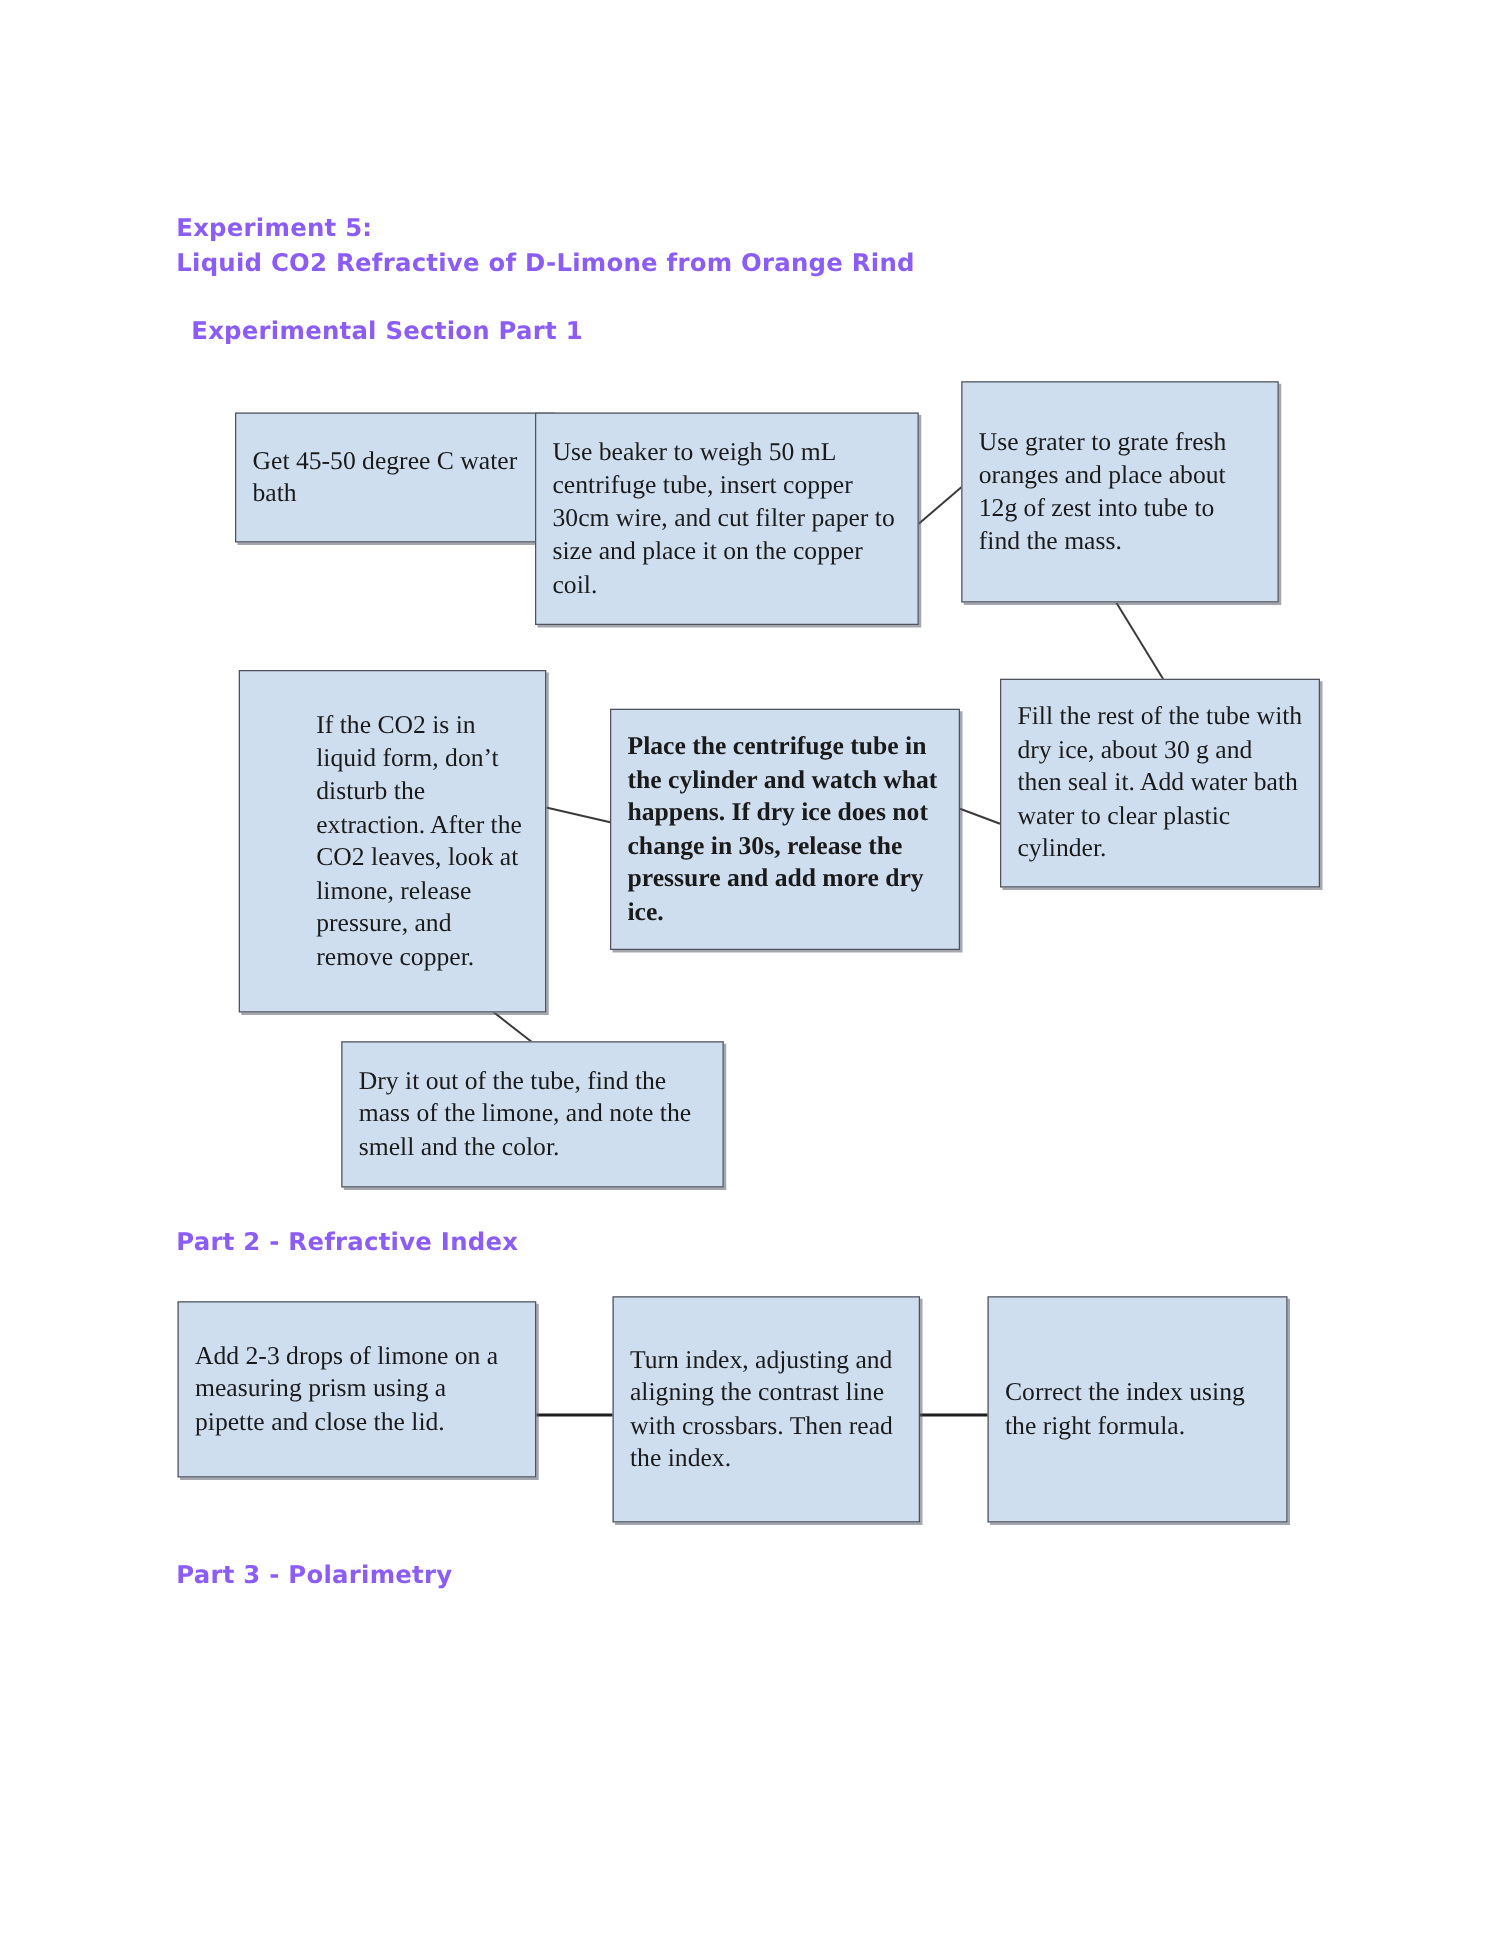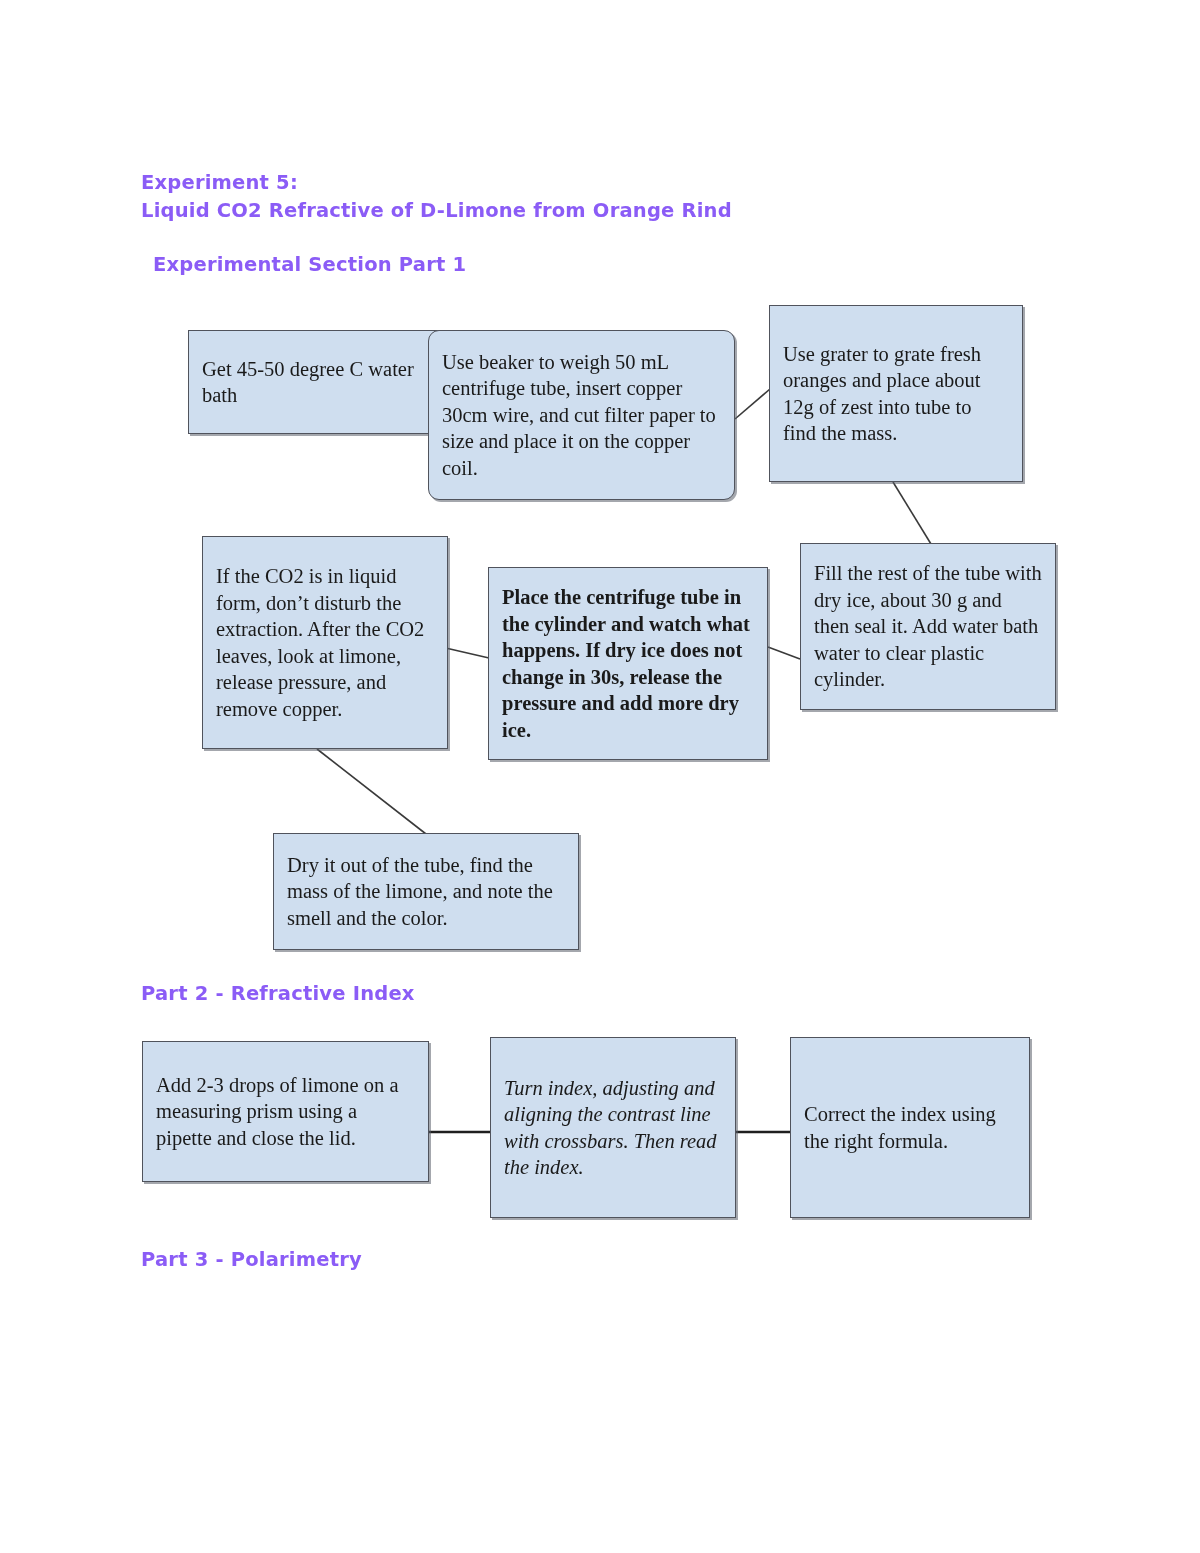--- a/index.html
+++ b/index.html
@@ -78,29 +78,29 @@
 
     <line x1="489" y1="658" x2="437" y2="646" stroke="#3a3a3a" stroke-width="1.6"></line>
 
     <line x1="317" y1="749" x2="426" y2="834" stroke="#3a3a3a" stroke-width="1.6"></line>
   </svg>
 
   <div class="flow-box" style="left:142px; top:330px; width:256px; height:104px;margin-left:46px;">
     <div class="txt">Get 45-50 degree C water bath</div>
   </div>
 
-  <div class="flow-box" style="left:428px; top:330px; width:307px; height:170px;border-radius:11px;">
+  <div class="flow-box" style="left:428px; top:330px; width:307px; height:170px;">
     <div class="txt">Use beaker to weigh 50 mL centrifuge tube, insert copper 30cm wire, and cut filter paper to size and place it on the copper coil.</div>
   </div>
 
   <div class="flow-box" style="left:769px; top:305px; width:254px; height:177px;justify-content:flex-end;">
     <div class="txt">Use grater to grate fresh oranges and place about 12g of zest into tube to find the mass.</div>
   </div>
 
-  <div class="flow-box" style="left:202px; top:536px; width:246px; height:213px;">
+  <div class="flow-box" style="left:191px; top:536px; width:246px; height:274px;padding-left:48px;">
     <div class="txt">If the CO2 is in liquid form, don’t disturb the extraction. After the CO2 leaves, look at limone, release pressure, and remove copper.</div>
   </div>
 
   <div class="flow-box" style="left:488px; top:567px; width:280px; height:193px;font-weight:bold;">
     <div class="txt">Place the centrifuge tube in the cylinder and watch what happens. If dry ice does not change in 30s, release the pressure and add more dry ice.</div>
   </div>
 
   <div class="flow-box" style="left:800px; top:543px; width:256px; height:167px;">
     <div class="txt">Fill the rest of the tube with dry ice, about 30 g and then seal it. Add water bath water to clear plastic cylinder.</div>
   </div>
@@ -113,21 +113,21 @@
 
   <svg class="connectors" viewBox="0 0 1200 1553" xmlns="http://www.w3.org/2000/svg">
     <line x1="429" y1="1132" x2="491" y2="1132" stroke="#1f1f1f" stroke-width="2.4"></line>
     <line x1="736" y1="1132" x2="791" y2="1132" stroke="#1f1f1f" stroke-width="2.4"></line>
   </svg>
 
   <div class="flow-box" style="left:142px; top:1041px; width:287px; height:141px;">
     <div class="txt">Add 2-3 drops of limone on a measuring prism using a pipette and close the lid.</div>
   </div>
 
-  <div class="flow-box" style="left:490px; top:1037px; width:246px; height:181px;font-style:italic;">
+  <div class="flow-box" style="left:490px; top:1037px; width:246px; height:181px;">
     <div class="txt">Turn index, adjusting and aligning the contrast line with crossbars. Then read the index.</div>
   </div>
 
   <div class="flow-box" style="left:790px; top:1037px; width:240px; height:181px;">
     <div class="txt">Correct the index using the right formula.</div>
   </div>
 
   <div class="heading" style="left:141px; top:1245px;">Part 3 - Polarimetry</div>
 
 </div>

